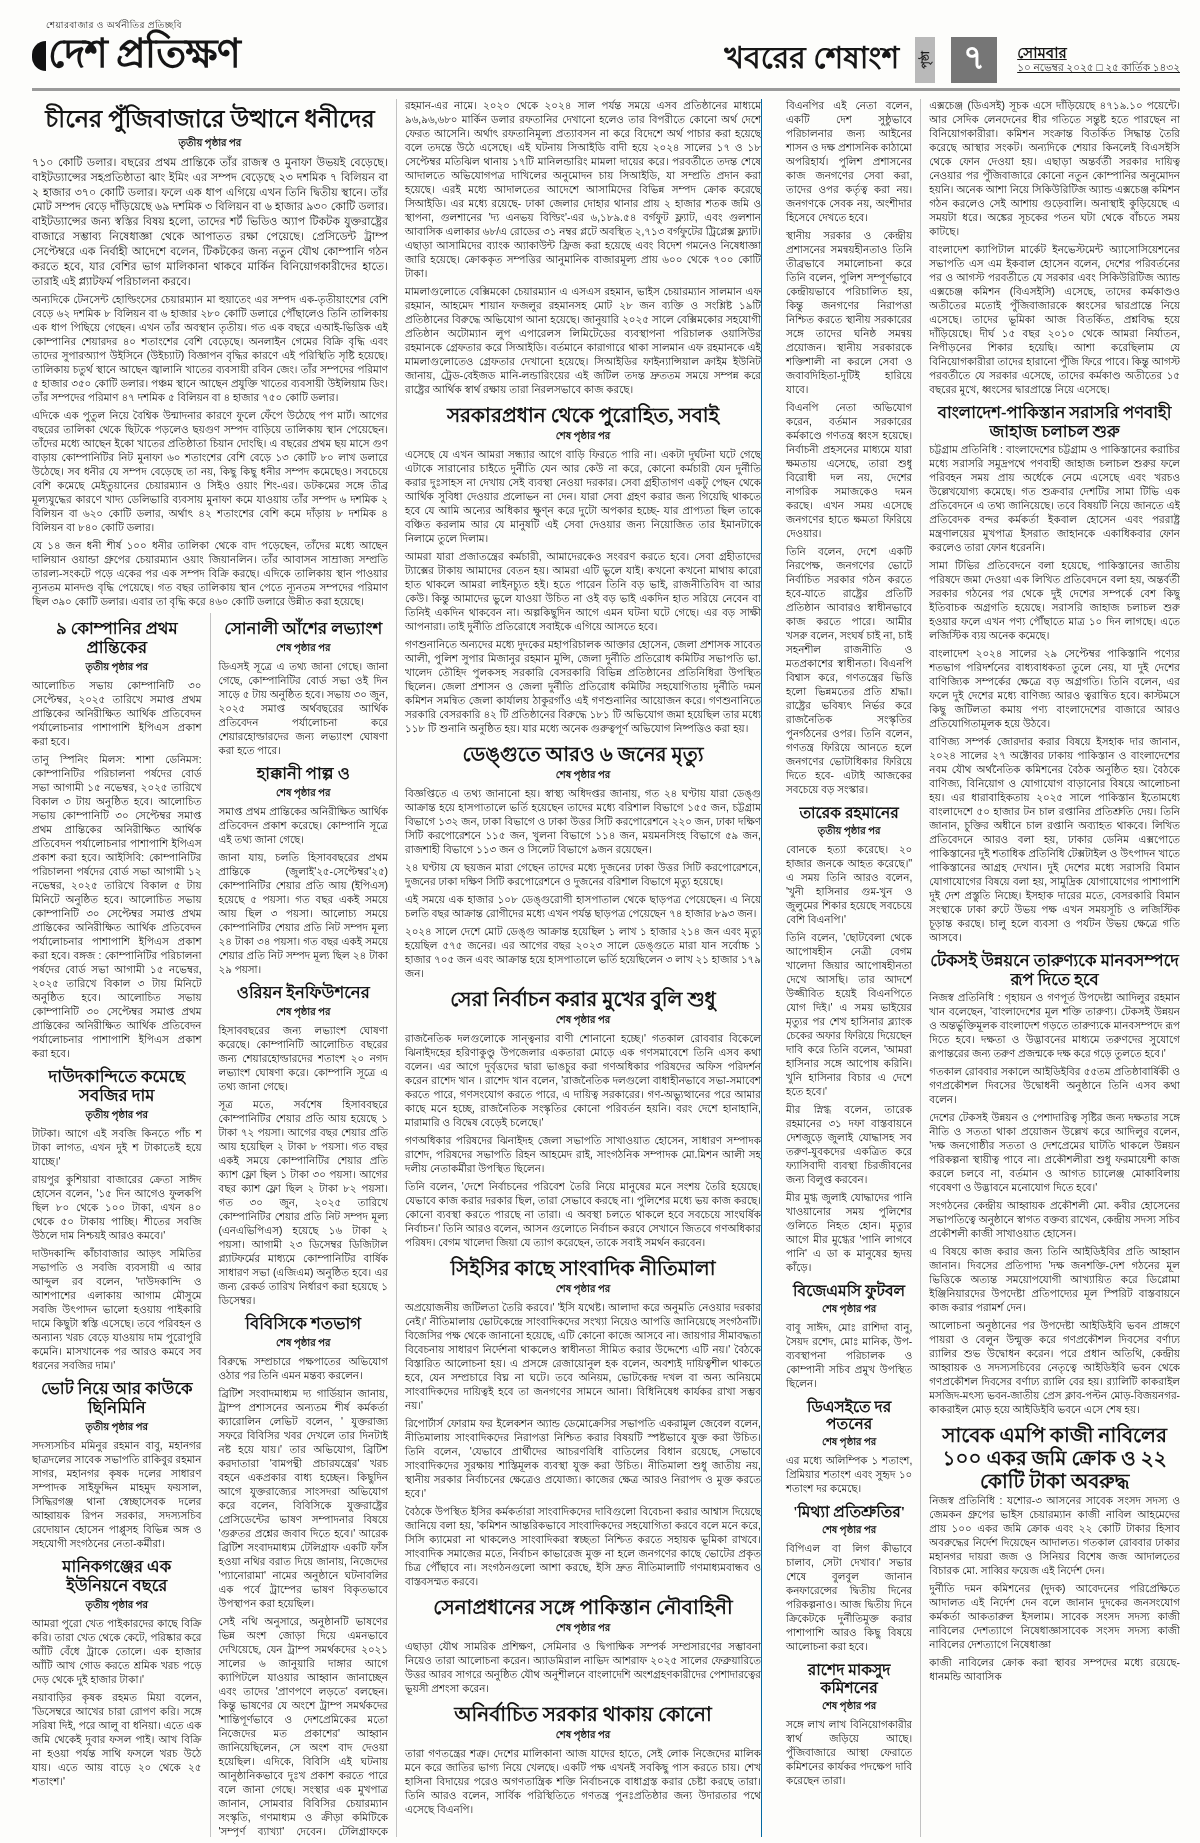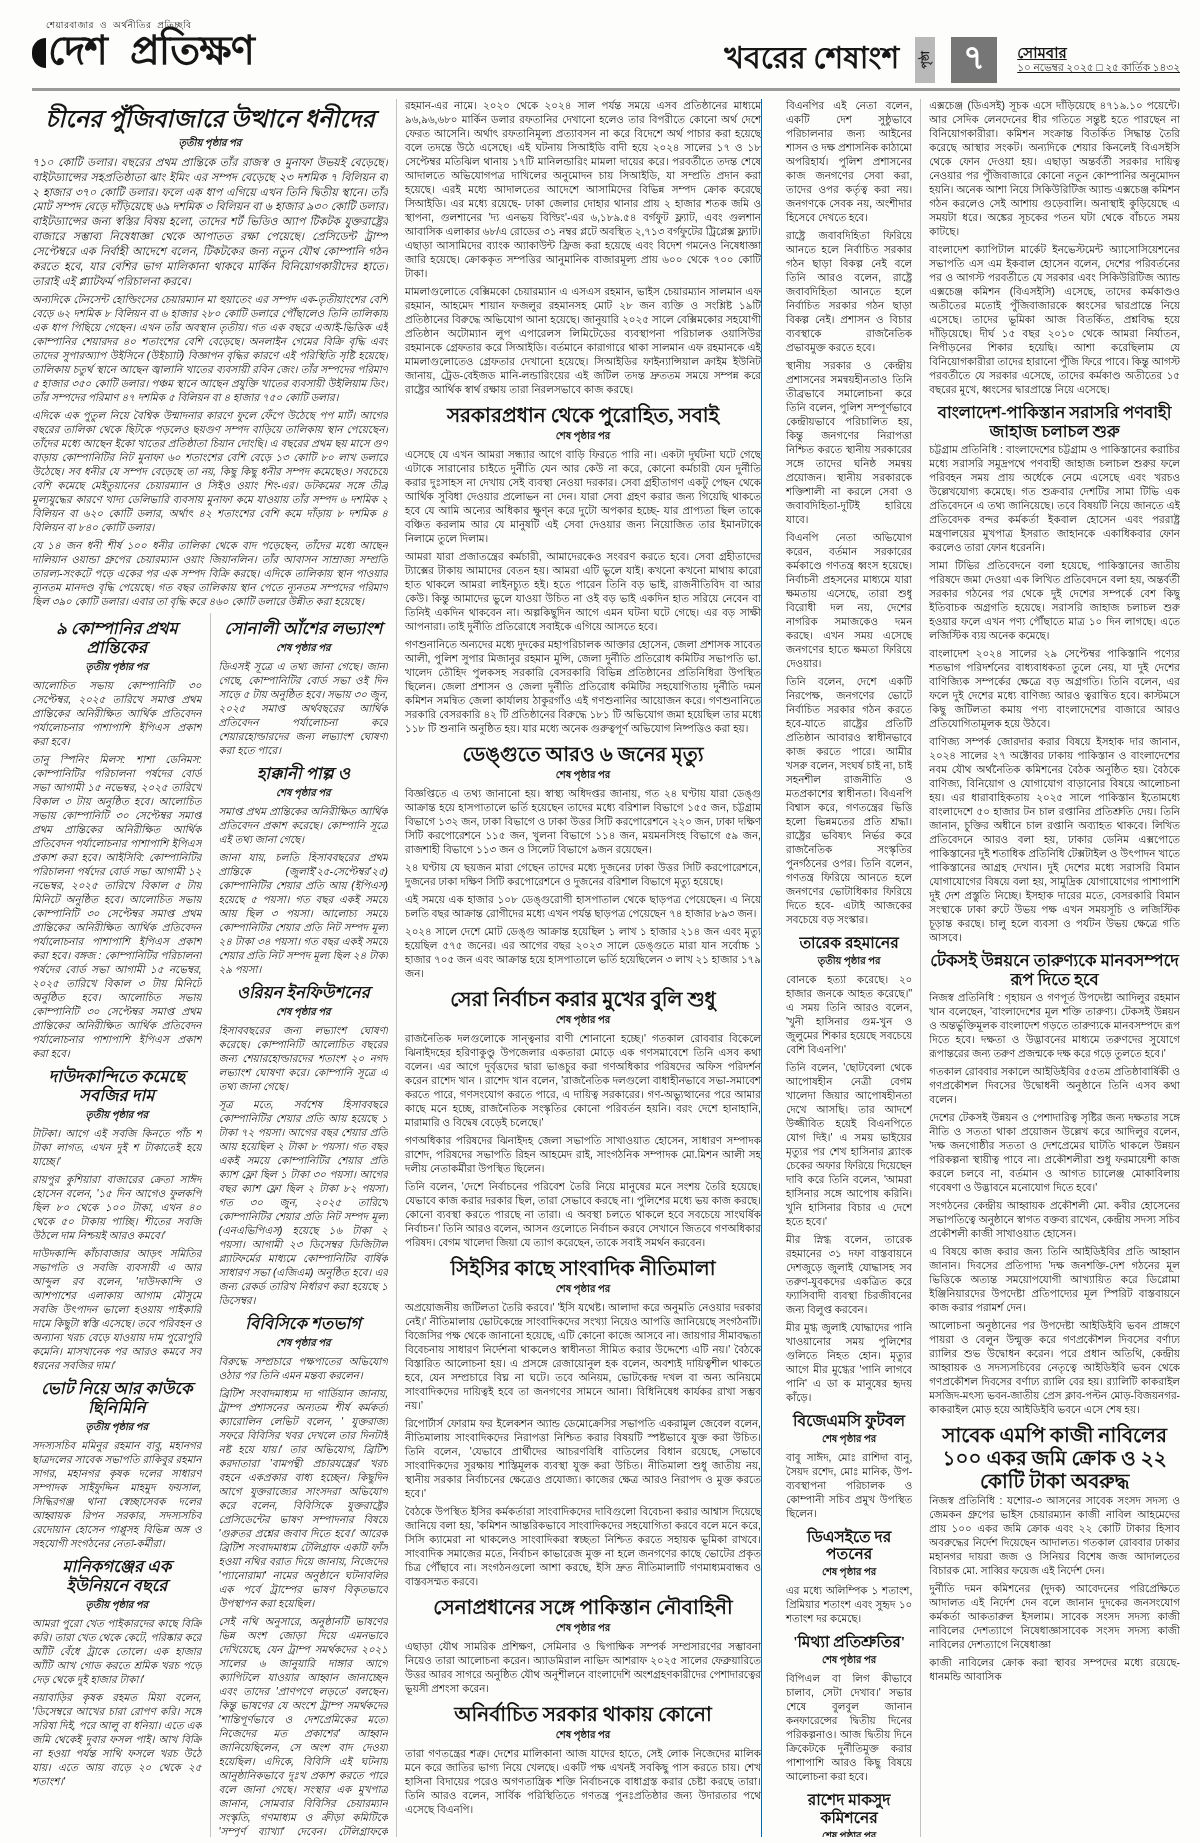--- a/index.html
+++ b/index.html
@@ -1,38 +1,38 @@
 <!DOCTYPE html>
 <html lang="bn"><head>
 <meta charset="utf-8">
 <style>
   html,body{margin:0;padding:0;background:#e9e9e6;}
   #page{position:relative;width:1200px;height:1843px;background:#fdfdfb;margin:0 auto;
         font-family:"Liberation Serif","DejaVu Serif",serif;color:#161616;overflow:hidden;}
   
   #masthead{position:relative;height:88px;padding:0 22px 0 32px;}
-  .brand{position:absolute;left:32px;top:18px;font-family:Liberation Mono, monospace;}
+  .brand{position:absolute;left:32px;top:18px;}
   .tagline{font-size:9px;letter-spacing:.5px;margin-left:14px;color:#222;}
   .logo{font-size:40px;font-weight:bold;line-height:1.05;letter-spacing:-1px;}
   .logo-mark{display:inline-block;width:14px;height:30px;background:#111;
              border-radius:14px 0 0 14px;vertical-align:-4px;margin-right:2px;}
   .section-wrap{position:absolute;right:20px;top:34px;display:flex;align-items:center;gap:16px;}
   .section-title{font-size:30px;font-weight:bold;white-space:nowrap;}
   .page-label-box{width:20px;height:46px;background:#b9b9b9;display:flex;align-items:center;justify-content:center;}
   .page-label-box span{writing-mode:vertical-rl;transform:rotate(180deg);font-size:11px;font-weight:bold;color:#1d1d1d;}
   .page-number-box{width:46px;height:46px;background:#767676;color:#fff;display:flex;align-items:center;justify-content:center;
                    font-size:34px;font-weight:bold;}
   .date-block{line-height:1.2;padding-left:4px;text-decoration:underline;}
   .day{font-size:15px;font-weight:bold;}
   .date-line{font-size:10.5px;color:#333;}
   #head-rule{height:3px;background:#9a9a9a;margin:0 20px 6px 32px;}
   
   #grid{display:flex;gap:0;padding:2px 20px 0 32px;height:1738px;overflow:hidden;}
   .colgroup{overflow:hidden;}
-  .g1{width:372px;font-style:italic;}
+  .g1{width:372px;}
   .g2{width:372px;border-left:1px solid #c2c2c2;padding-left:8px;margin-left:8px;}
   .g3{width:132px;border-left:1px solid #0369a1;padding-left:24px;}
   .g4{width:262px;border-left:1px solid #c2c2c2;padding-left:8px;margin-left:8px;}
   .subcols{display:flex;gap:0;}
   .subcols .sc{flex:1;overflow:hidden;}
   .subcols .sc + .sc{border-left:1px solid #c2c2c2;padding-left:8px;margin-left:8px;}
   
   article{display:block;}
   .headline{font-weight:bold;text-align:center;margin:7px 0 1px;line-height:1.15;
             font-family:"Liberation Serif","DejaVu Serif",serif;}
@@ -179,21 +179,20 @@
       <article class="h-lg">
           <h2 class="headline">অনির্বাচিত সরকার থাকায় কোনো</h2>
           <div class="cont">শেষ পৃষ্ঠার পর</div>
           <p>তারা গণতন্ত্রের শত্রু। দেশের মালিকানা আজ যাদের হাতে, সেই লোক নিজেদের মালিক মনে করে জাতির ভাগ্য নিয়ে খেলছে। একটি পক্ষ এখনই সবকিছু পাস করতে চায়। শেখ হাসিনা বিদায়ের পরেও অগণতান্ত্রিক শক্তি নির্বাচনকে বাধাগ্রস্ত করার চেষ্টা করছে তারা। তিনি আরও বলেন, সার্বিক পরিস্থিতিতে গণতন্ত্র পুনঃপ্রতিষ্ঠার জন্য উদারতার পথে এসেছে বিএনপি।</p>
         </article>
     </div>
 
     <div class="colgroup g3">
       <article>
           <p>বিএনপির এই নেতা বলেন, একটি দেশ সুষ্ঠুভাবে পরিচালনার জন্য আইনের শাসন ও দক্ষ প্রশাসনিক কাঠামো অপরিহার্য। পুলিশ প্রশাসনের কাজ জনগণের সেবা করা, তাদের ওপর কর্তৃত্ব করা নয়। জনগণকে সেবক নয়, অংশীদার হিসেবে দেখতে হবে।</p>
-          <p>রাষ্ট্রে জবাবদিহিতা ফিরিয়ে আনতে হলে নির্বাচিত সরকার গঠন ছাড়া বিকল্প নেই বলে তিনি আরও বলেন, রাষ্ট্রে জবাবদিহিতা আনতে হলে নির্বাচিত সরকার গঠন ছাড়া বিকল্প নেই। প্রশাসন ও বিচার ব্যবস্থাকে রাজনৈতিক প্রভাবমুক্ত করতে হবে।</p>
           <p>স্থানীয় সরকার ও কেন্দ্রীয় প্রশাসনের সমন্বয়হীনতাও তিনি তীব্রভাবে সমালোচনা করে তিনি বলেন, পুলিশ সম্পূর্ণভাবে কেন্দ্রীয়ভাবে পরিচালিত হয়, কিন্তু জনগণের নিরাপত্তা নিশ্চিত করতে স্থানীয় সরকারের সঙ্গে তাদের ঘনিষ্ঠ সমন্বয় প্রয়োজন। স্থানীয় সরকারকে শক্তিশালী না করলে সেবা ও জবাবদিহিতা-দুটিই হারিয়ে যাবে।</p>
           <p>বিএনপি নেতা অভিযোগ করেন, বর্তমান সরকারের কর্মকাণ্ডে গণতন্ত্র ধ্বংস হয়েছে। নির্বাচনী প্রহসনের মাধ্যমে যারা ক্ষমতায় এসেছে, তারা শুধু বিরোধী দল নয়, দেশের নাগরিক সমাজকেও দমন করছে। এখন সময় এসেছে জনগণের হাতে ক্ষমতা ফিরিয়ে দেওয়ার।</p>
           <p>তিনি বলেন, দেশে একটি নিরপেক্ষ, জনগণের ভোটে নির্বাচিত সরকার গঠন করতে হবে-যাতে রাষ্ট্রের প্রতিটি প্রতিষ্ঠান আবারও স্বাধীনভাবে কাজ করতে পারে। আমীর খসরু বলেন, সংঘর্ষ চাই না, চাই সহনশীল রাজনীতি ও মতপ্রকাশের স্বাধীনতা। বিএনপি বিশ্বাস করে, গণতন্ত্রের ভিত্তি হলো ভিন্নমতের প্রতি শ্রদ্ধা। রাষ্ট্রের ভবিষ্যৎ নির্ভর করে রাজনৈতিক সংস্কৃতির পুনর্গঠনের ওপর। তিনি বলেন, গণতন্ত্র ফিরিয়ে আনতে হলে জনগণের ভোটাধিকার ফিরিয়ে দিতে হবে- এটাই আজকের সবচেয়ে বড় সংস্কার।</p>
         </article>
       <article class="h-sm">
           <h2 class="headline">তারেক রহমানের</h2>
           <div class="cont">তৃতীয় পৃষ্ঠার পর</div>
           <p>বোনকে হত্যা করেছে। ২০ হাজার জনকে আহত করেছে।'' এ সময় তিনি আরও বলেন, 'খুনী হাসিনার গুম-খুন ও জুলুমের শিকার হয়েছে সবচেয়ে বেশি বিএনপি।'</p>
           <p>তিনি বলেন, 'ছোটবেলা থেকে আপোষহীন নেত্রী বেগম খালেদা জিয়ার আপোষহীনতা দেখে আসছি। তার আদর্শে উজ্জীবিত হয়েই বিএনপিতে যোগ দিই।' এ সময় ভাইয়ের মৃত্যুর পর শেখ হাসিনার ব্ল্যাংক চেকের অফার ফিরিয়ে দিয়েছেন দাবি করে তিনি বলেন, 'আমরা হাসিনার সঙ্গে আপোষ করিনি। খুনি হাসিনার বিচার এ দেশে হতে হবে।'</p>
           <p>মীর স্নিগ্ধ বলেন, তারেক রহমানের ৩১ দফা বাস্তবায়নে দেশজুড়ে জুলাই যোদ্ধাসহ সব তরুণ-যুবকদের একত্রিত করে ফ্যাসিবাদী ব্যবস্থা চিরজীবনের জন্য বিলুপ্ত করবেন।</p>

